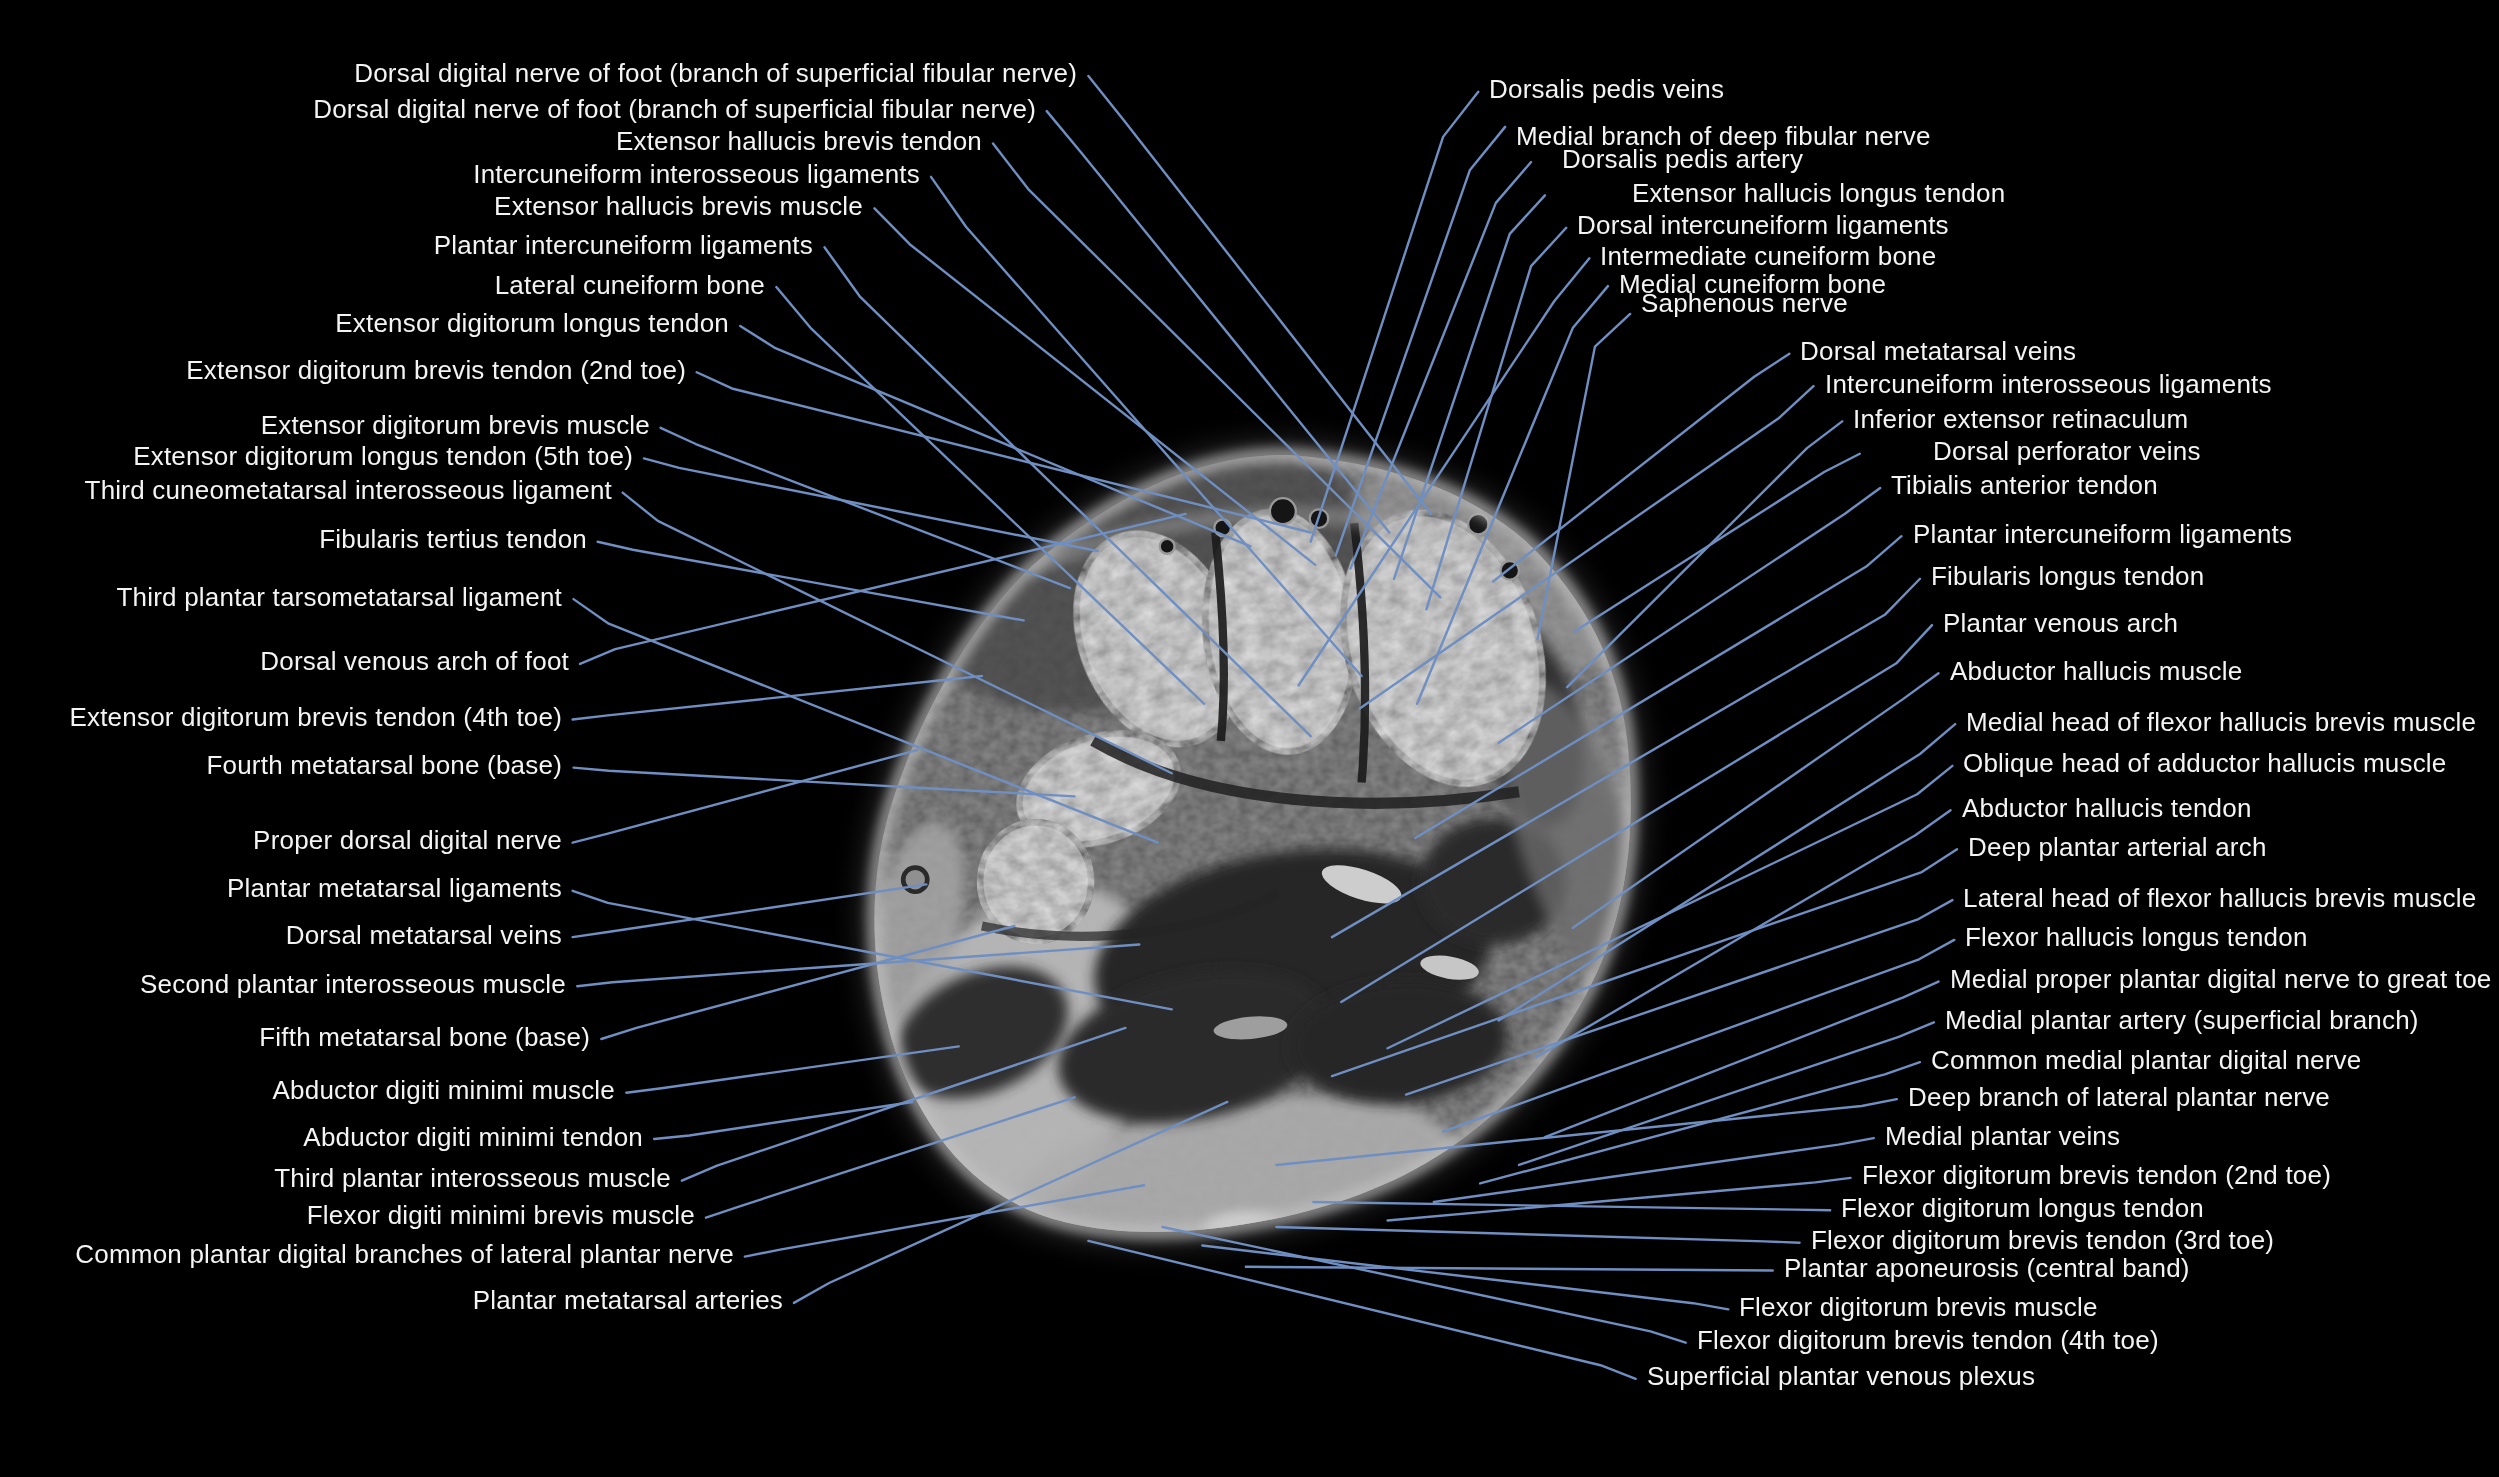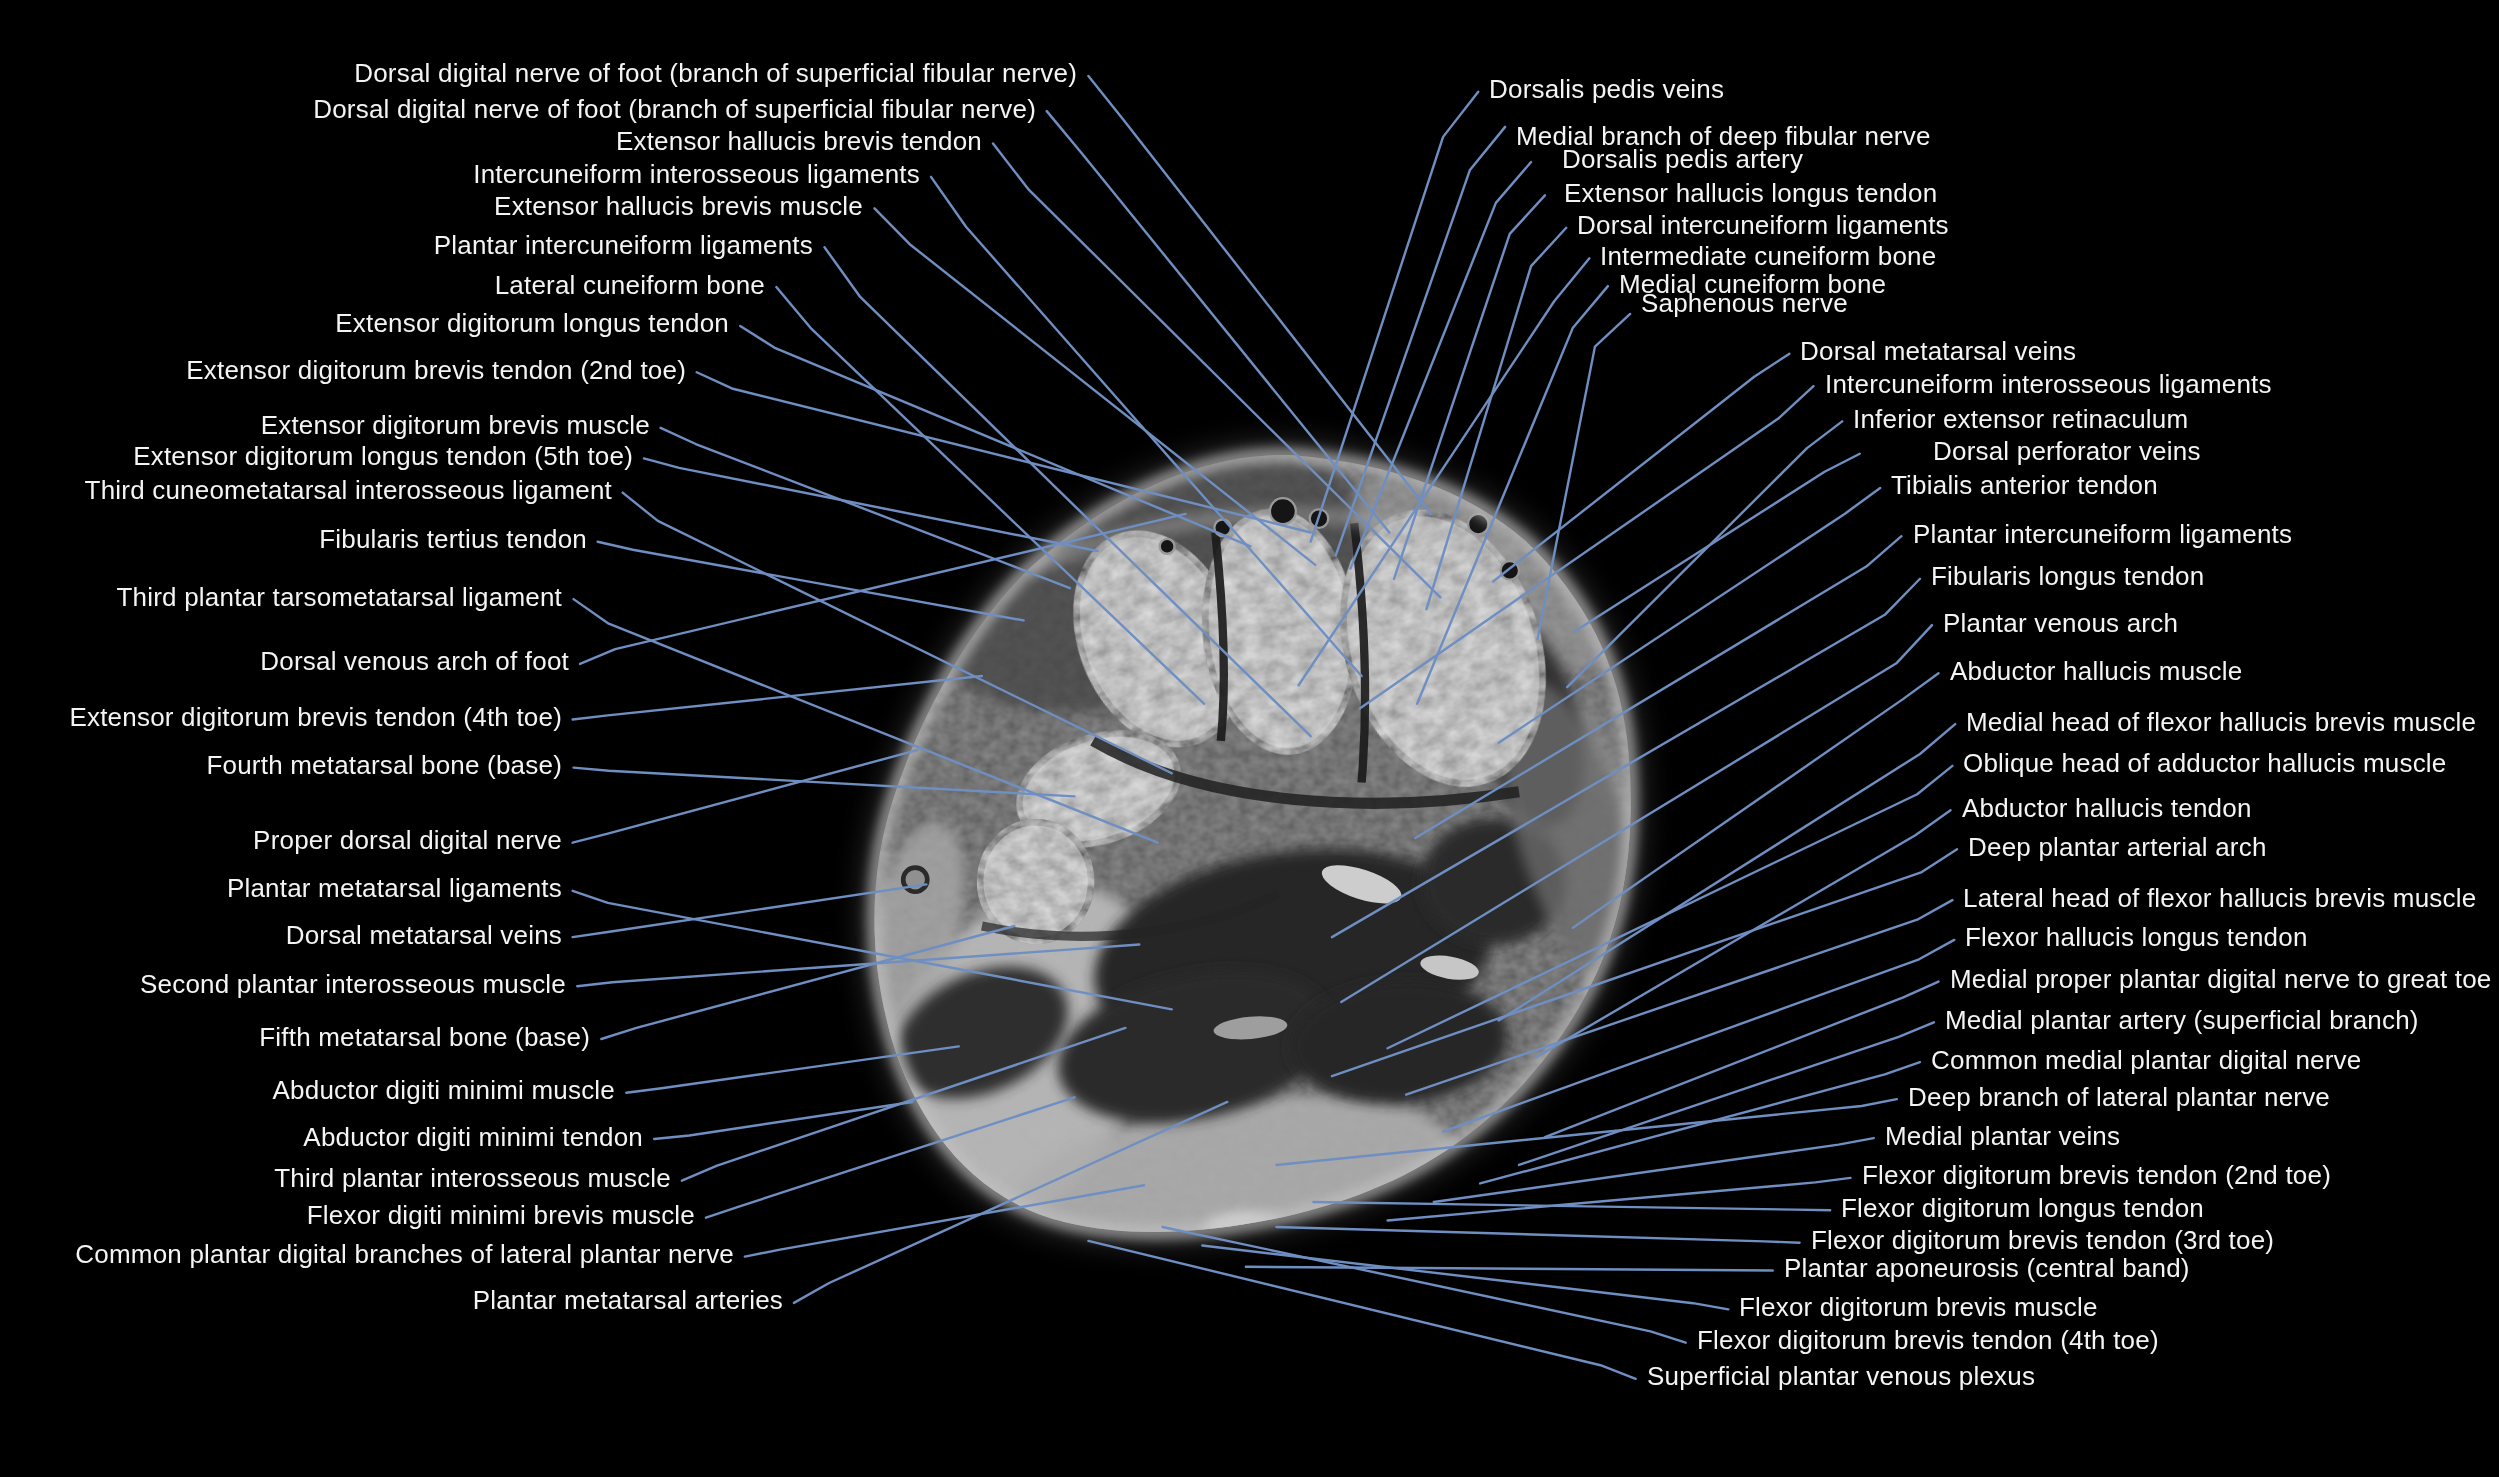--- a/index.html
+++ b/index.html
@@ -227,21 +227,21 @@
       <div class="label left" style="top: 1022px; right: 1910px;">Fifth metatarsal bone (base)</div>
       <div class="label left" style="top: 1075px; right: 1885px;">Abductor digiti minimi muscle</div>
       <div class="label left" style="top: 1122px; right: 1857px;">Abductor digiti minimi tendon</div>
       <div class="label left" style="top: 1163px; right: 1829px;">Third plantar interosseous muscle</div>
       <div class="label left" style="top: 1200px; right: 1805px;">Flexor digiti minimi brevis muscle</div>
       <div class="label left" style="top: 1239px; right: 1766px;">Common plantar digital branches of lateral plantar nerve</div>
       <div class="label left" style="top: 1285px; right: 1717px;">Plantar metatarsal arteries</div>
       <div class="label right" style="top: 74px; left: 1489px;">Dorsalis pedis veins</div>
       <div class="label right" style="top: 109px; left: 1516px; margin-top: 12px;">Medial branch of deep fibular nerve</div>
       <div class="label right" style="top: 144px; left: 1542px; margin-left: 20px;">Dorsalis pedis artery</div>
-      <div class="label right" style="top: 178px; left: 1564px; text-align: center;">Extensor hallucis longus tendon</div>
+      <div class="label right" style="top: 178px; left: 1632px; text-align: center;">Extensor hallucis longus tendon</div>
       <div class="label right" style="top: 210px; left: 1577px;">Dorsal intercuneiform ligaments</div>
       <div class="label right" style="top: 241px; left: 1600px;">Intermediate cuneiform bone</div>
       <div class="label right" style="top: 269px; left: 1619px;">Medial cuneiform bone</div>
       <div class="label right" style="top: 288px; left: 1641px;">Saphenous nerve</div>
       <div class="label right" style="top: 336px; left: 1800px;">Dorsal metatarsal veins</div>
       <div class="label right" style="top: 369px; left: 1825px;">Intercuneiform interosseous ligaments</div>
       <div class="label right" style="top: 404px; left: 1853px;">Inferior extensor retinaculum</div>
       <div class="label right" style="top: 436px; left: 1933px;">Dorsal perforator veins</div>
       <div class="label right" style="top: 470px; left: 1891px;">Tibialis anterior tendon</div>
       <div class="label right" style="top: 519px; left: 1913px;">Plantar intercuneiform ligaments</div>

